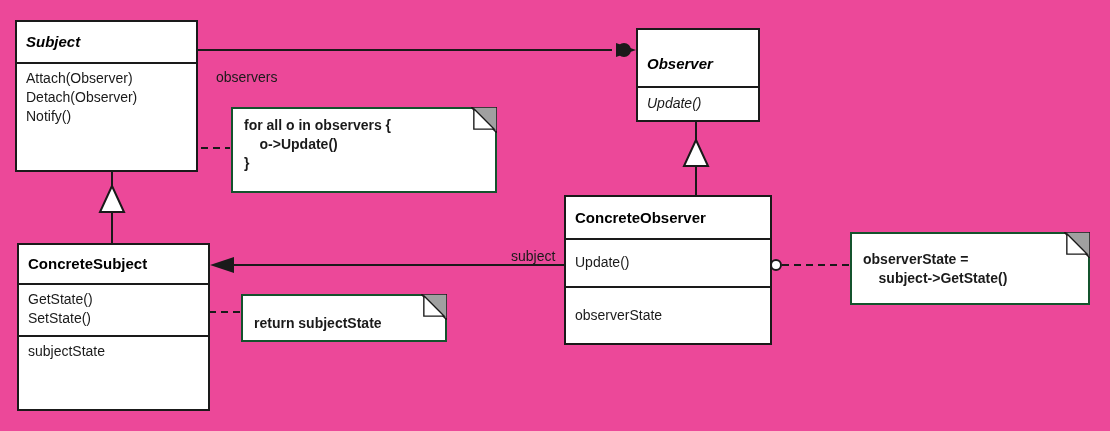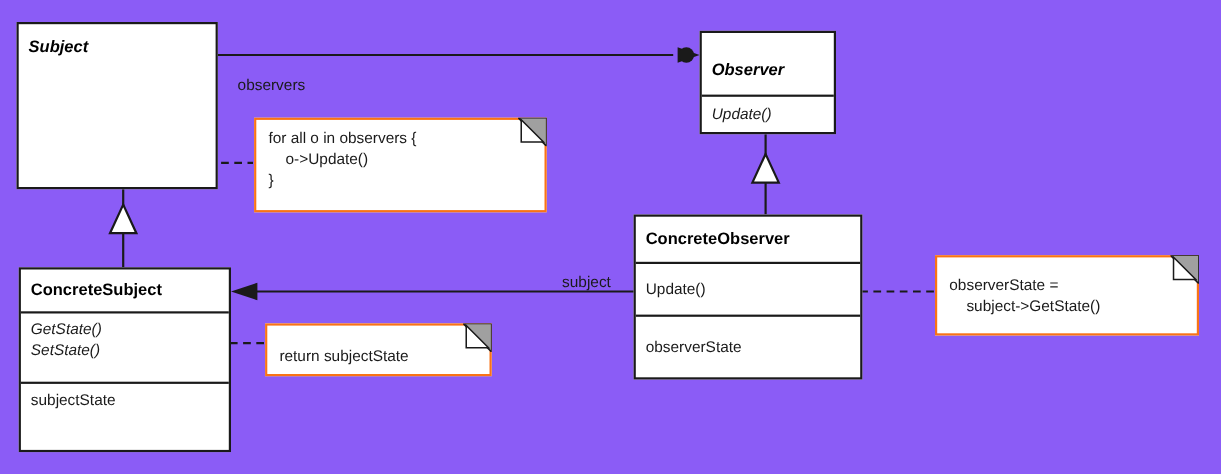--- a/index.html
+++ b/index.html
@@ -4,21 +4,21 @@
 <style>
   html, body {
     margin: 0;
     padding: 0;
     background: #ffffff;
   }
   #diagram {
     position: relative;
     width: 1110px;
     height: 431px;
-    background: #8b5cf6;
+    background: #ec4899;
     font-family: "Liberation Sans", sans-serif;
     overflow: hidden;
   }
   svg#wires {
     position: absolute;
     left: 0;
     top: 0;
     width: 1110px;
     height: 431px;
     pointer-events: none;
@@ -60,23 +60,24 @@
     white-space: nowrap;
   }
   .member.abstract {
     font-style: italic;
   }
 
   
   .uml-note {
     position: absolute;
     box-sizing: border-box;
-    border: 2px solid #f97316;
+    border: 2px solid #14532d;
     background: #ffffff;
     padding: 7px 10px 7px 11px;
+    font-weight: bold;
   }
   .note-text {
     font-size: 14px;
     color: #1a1a1a;
     line-height: 19px;
     white-space: pre;
   }
   .note-fold {
     position: absolute;
     right: -2px;
@@ -140,45 +141,50 @@
     <g>
       <circle cx="776" cy="265" r="5" fill="#ffffff" stroke="#1a1a1a" stroke-width="2"></circle>
       <line x1="782" y1="265" x2="850" y2="265" stroke="#1a1a1a" stroke-width="2" stroke-dasharray="7,5"></line>
     </g>
   </svg>
 
   <div class="uml-class" style="left:15px; top:20px; width:183px; height:152px;">
     <div class="uml-compartment" style="height:42px; display:flex; align-items:center;">
       <div class="cls-name abstract">Subject</div>
     </div>
+    <div class="uml-compartment grow">
+      <div class="member">Attach(Observer)</div>
+      <div class="member">Detach(Observer)</div>
+      <div class="member">Notify()</div>
+    </div>
   </div>
 
   <div class="uml-class" style="left:636px; top:28px; width:124px; height:94px;">
     <div class="uml-compartment" style="height:46px; display:flex; align-items:center;margin-top:12px;">
       <div class="cls-name abstract">Observer</div>
     </div>
     <div class="uml-compartment grow" style="display:flex; align-items:center;">
       <div class="member abstract">Update()</div>
     </div>
   </div>
 
   <div class="uml-class" style="left:17px; top:243px; width:193px; height:168px;">
     <div class="uml-compartment" style="height:40px; display:flex; align-items:center;">
       <div class="cls-name">ConcreteSubject</div>
     </div>
-    <div class="uml-compartment" style="height:64px;font-style:italic;">
+    <div class="uml-compartment" style="height:52px;">
       <div class="member">GetState()</div>
       <div class="member">SetState()</div>
     </div>
     <div class="uml-compartment grow">
       <div class="member">subjectState</div>
     </div>
   </div>
 
-  <div class="uml-class" style="left:576px; top:195px; width:208px; height:150px;">
+  <div class="uml-class" style="left:564px; top:195px; width:208px; height:150px;">
     <div class="uml-compartment" style="height:43px; display:flex; align-items:center;">
       <div class="cls-name">ConcreteObserver</div>
     </div>
     <div class="uml-compartment" style="height:48px; display:flex; align-items:center;">
       <div class="member">Update()</div>
     </div>
     <div class="uml-compartment grow" style="display:flex; align-items:center;">
       <div class="member">observerState</div>
     </div>
   </div>

